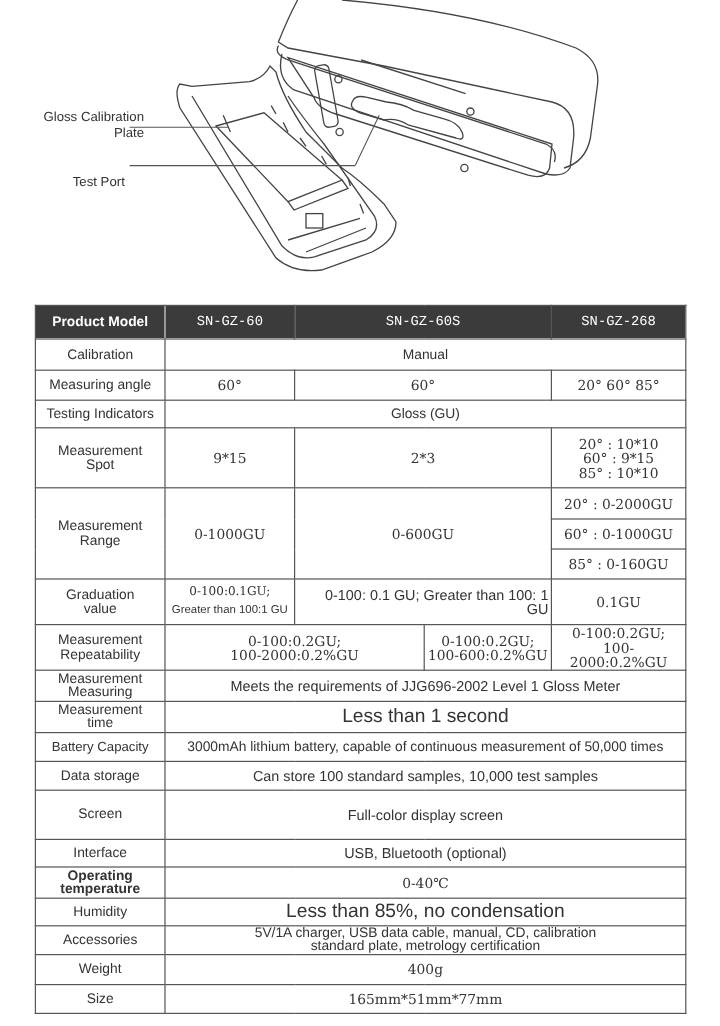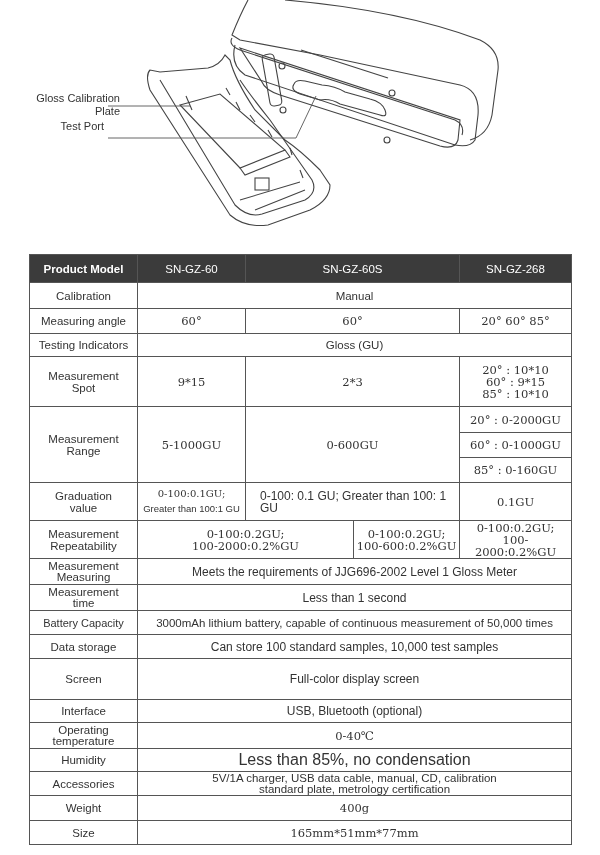--- a/index.html
+++ b/index.html
@@ -10,21 +10,21 @@
   .callout { position: absolute; font-size: 11px; color: #333; text-align: right; line-height: 13px; }
 
   table.spec { position: absolute; left: 29px; top: 254px; width: 542px;
                border-collapse: collapse; table-layout: fixed; }
   table.spec td { border: 1px solid #555; text-align: center; vertical-align: middle;
                   padding: 0 2px; font-size: 11.5px; color: #333; line-height: 12px; overflow: hidden; }
   table.spec tr.head td { background: #3b3b3b; color: #fff; height: 27px; }
   td.label { color: #333; font-size: 11.5px; }
   td.head-label { font-weight: bold; font-size: 11.5px; }
   .mono { font-family: "DejaVu Serif", "Liberation Serif", serif; font-size: 10px; }
-  .head-mono { font-family: Liberation Sans, sans-serif; font-size: 11px; color: #fff; }
+  .head-mono { font-family: Liberation Mono, monospace; font-size: 11px; color: #fff; }
   td.sub { height: 23px; }
   .small { font-size: 9.5px; }
 </style>
 </head>
 <body>
 
 <div class="illustration">
   <svg width="600" height="240" viewBox="0 0 600 240">
     <g fill="none" stroke="#444" stroke-width="1.1">
 
@@ -54,21 +54,21 @@
     <g stroke="#555" stroke-width="0.9">
       <line x1="108" y1="106" x2="190" y2="106"></line>
       <line x1="108" y1="138" x2="296" y2="138"></line>
       <line x1="296" y1="138" x2="316" y2="96"></line>
     </g>
   </svg>
   <div class="callout" style="left:20px; top:92px; width:100px;">
     <div>Gloss Calibration</div>
     <div>Plate</div>
   </div>
-  <div class="callout" style="left:40px; top:120px; width:64px;">
+  <div class="callout" style="left:40px; top:146px; width:64px;">
     <div>Test Port</div>
   </div>
 </div>
 
 <table class="spec">
   <colgroup>
     <col style="width:108px">
     <col style="width:108px">
     <col style="width:108px">
     <col style="width:106px">
@@ -112,41 +112,41 @@
       <div>60° : 9*15</div>
       <div>85° : 10*10</div>
     </td>
   </tr>
 
   <tr>
     <td class="label" rowspan="3">
       <div>Measurement</div>
       <div>Range</div>
     </td>
-    <td class="mono" rowspan="3">5-1000GU</td>
+    <td class="mono" rowspan="3">0-1000GU</td>
     <td class="mono" rowspan="3" colspan="2">0-600GU</td>
     <td class="mono sub" style="height:25px">20° : 0-2000GU</td>
   </tr>
   <tr>
     <td class="mono sub" style="height:24px">60° : 0-1000GU</td>
   </tr>
   <tr>
     <td class="mono sub" style="height:24px">85° : 0-160GU</td>
   </tr>
 
   <tr style="height:38px">
     <td class="label">
       <div>Graduation</div>
       <div>value</div>
     </td>
     <td style="padding:0;">
       <div class="mono">0-100:0.1GU;</div>
       <div class="small" style="margin-top:3px;">Greater than 100:1 GU</div>
     </td>
-    <td colspan="2" style="text-align:left; padding-left:14px; font-size:12px;">0-100: 0.1 GU; Greater than 100: 1 GU</td>
+    <td colspan="2" style="text-align:right; padding-left:14px; font-size:12px;">0-100: 0.1 GU; Greater than 100: 1 GU</td>
     <td class="mono">0.1GU</td>
   </tr>
 
   <tr style="height:38px">
     <td class="label">
       <div>Measurement</div>
       <div>Repeatability</div>
     </td>
     <td class="mono" colspan="2">
       <div>0-100:0.2GU;</div>
@@ -168,21 +168,21 @@
       <div>Measuring</div>
     </td>
     <td colspan="4" style="font-size:12px;">Meets the requirements of JJG696-2002 Level 1 Gloss Meter</td>
   </tr>
 
   <tr style="height:26px">
     <td class="label" style="line-height:11px;">
       <div>Measurement</div>
       <div>time</div>
     </td>
-    <td colspan="4" style="font-size:12px;">Less than 1 second</td>
+    <td colspan="4" style="font-size:16px;">Less than 1 second</td>
   </tr>
 
   <tr style="height:24px">
     <td class="label" style="font-size:11px;">Battery Capacity</td>
     <td colspan="4" style="font-size:11.5px; white-space:nowrap;">3000mAh lithium battery, capable of continuous measurement of 50,000 times</td>
   </tr>
 
   <tr style="height:24px">
     <td class="label">Data storage</td>
     <td colspan="4" style="font-size:12px;">Can store 100 standard samples, 10,000 test samples</td>
@@ -192,21 +192,21 @@
     <td class="label">Screen</td>
     <td colspan="4" style="font-size:12px;">Full-color display screen</td>
   </tr>
 
   <tr style="height:23px">
     <td class="label">Interface</td>
     <td colspan="4" style="font-size:12px;">USB, Bluetooth (optional)</td>
   </tr>
 
   <tr style="height:26px">
-    <td class="label" style="line-height:11px;">
+    <td class="label" style="line-height:11px;font-weight:bold;">
       <div>Operating</div>
       <div>temperature</div>
     </td>
     <td colspan="4" class="mono">0-40℃</td>
   </tr>
 
   <tr style="height:23px">
     <td class="label">Humidity</td>
     <td colspan="4" style="font-size:16px;">Less than 85%, no condensation</td>
   </tr>

